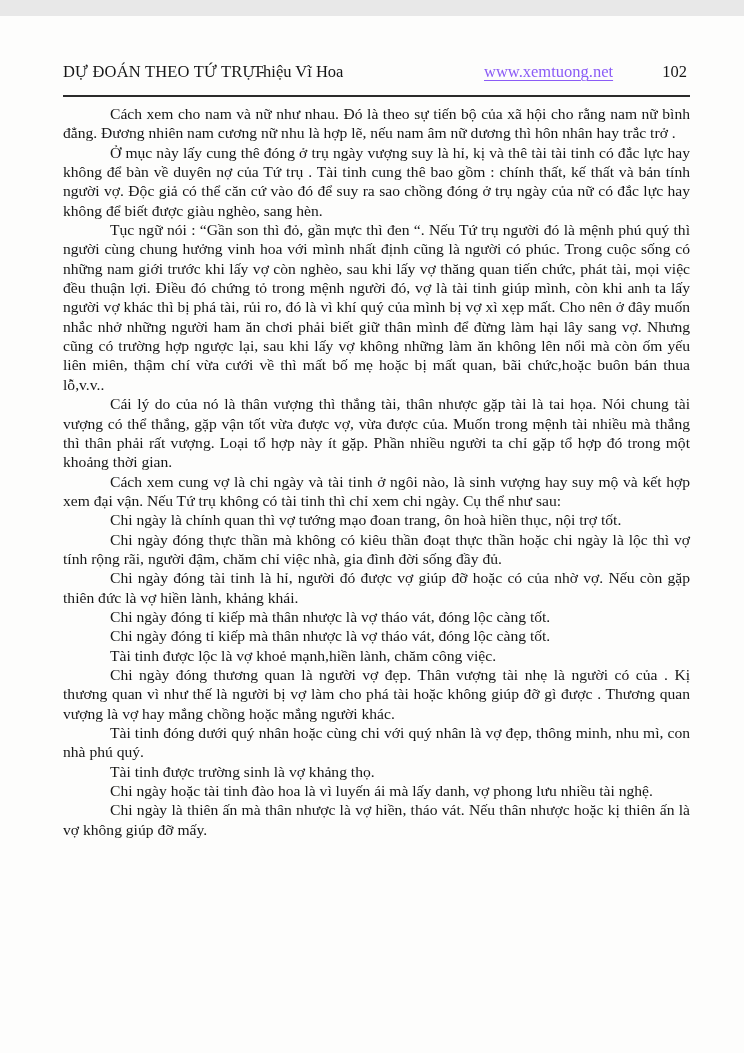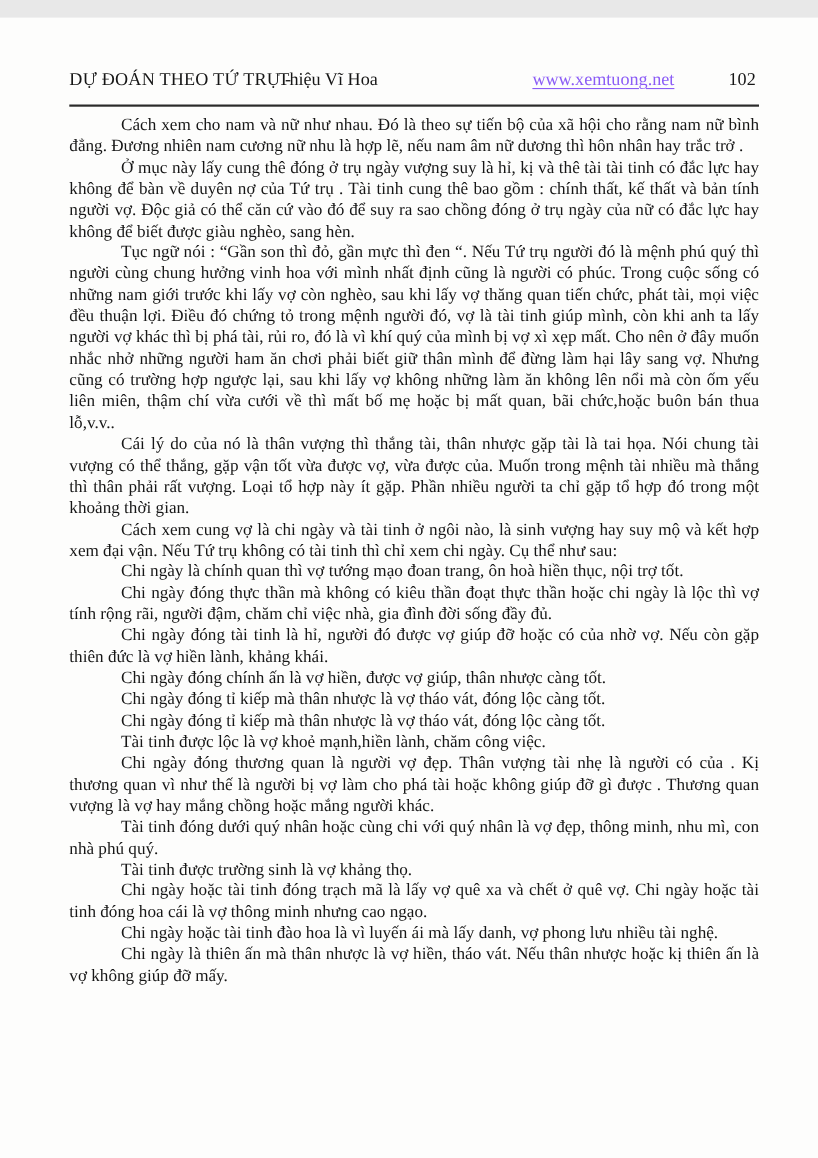--- a/index.html
+++ b/index.html
@@ -60,25 +60,23 @@
 
   <div class="doc-body">
     <p>Cách xem cho nam và nữ như nhau. Đó là theo sự tiến bộ của xã hội cho rằng nam nữ bình đẳng. Đương nhiên nam cương nữ nhu là hợp lẽ, nếu nam âm nữ dương thì hôn nhân hay trắc trở .</p>
     <p>Ở mục này lấy cung thê đóng ở trụ ngày vượng suy là hỉ, kị và thê tài tài tinh có đắc lực hay không để bàn về duyên nợ của Tứ trụ . Tài tinh cung thê bao gồm : chính thất, kế thất và bản tính người vợ. Độc giả có thể căn cứ vào đó để suy ra sao chồng đóng ở trụ ngày của nữ có đắc lực hay không để biết được giàu nghèo, sang hèn.</p>
     <p>Tục ngữ nói : “Gần son thì đỏ, gần mực thì đen “. Nếu Tứ trụ người đó là mệnh phú quý thì  người cùng chung hưởng vinh hoa với mình nhất định cũng là người có phúc. Trong cuộc sống có những nam giới trước khi lấy vợ còn nghèo, sau khi lấy vợ thăng quan tiến chức, phát tài, mọi việc đều thuận lợi. Điều đó chứng tỏ trong mệnh người đó, vợ là tài tinh giúp mình, còn khi anh ta lấy người vợ khác thì bị phá tài, rủi ro, đó là vì khí quý của mình bị vợ xì xẹp mất. Cho nên ở đây muốn nhắc nhở những người ham ăn chơi phải biết giữ thân mình để đừng làm hại lây sang vợ. Nhưng cũng có trường hợp ngược lại, sau khi lấy vợ không những làm ăn không lên nổi mà còn ốm yếu liên miên, thậm chí vừa cưới về thì mất bố mẹ hoặc bị mất quan, bãi chức,hoặc buôn bán thua lỗ,v.v..</p>
     <p>Cái lý do của nó là thân vượng  thì thắng tài, thân nhược gặp tài là tai họa. Nói chung tài vượng có thể thắng, gặp vận tốt vừa được vợ, vừa được của. Muốn trong mệnh tài nhiều mà thắng thì thân phải rất vượng. Loại tổ hợp này ít gặp. Phần nhiều người ta chỉ gặp tổ hợp đó trong một khoảng thời gian.</p>
     <p>Cách xem cung vợ là chi ngày và tài tinh ở ngôi nào, là sinh vượng hay suy mộ và kết hợp xem đại vận. Nếu Tứ trụ không có tài tinh thì chỉ xem chi ngày. Cụ thể như sau:</p>
     <p>Chi ngày là chính quan thì vợ tướng mạo đoan trang, ôn hoà hiền thục, nội trợ tốt.</p>
     <p>Chi ngày đóng thực thần mà không có kiêu thần đoạt thực thần hoặc chi ngày là lộc thì vợ tính rộng rãi, người đậm, chăm chỉ việc nhà, gia đình đời sống đầy đủ.</p>
     <p>Chi ngày đóng tài tinh là hỉ, người đó được vợ giúp đỡ hoặc có của nhờ vợ. Nếu còn gặp thiên đức là vợ hiền lành, khảng khái.</p>
-    <p>Chi ngày đóng chính ấn là vợ hiền, được vợ giúp, thân nhược càng tốt.</p>
     <p>Chi ngày đóng tỉ kiếp mà thân nhược là vợ tháo vát, đóng lộc càng tốt.</p>
     <p>Chi ngày đóng tỉ kiếp mà thân nhược là vợ tháo vát, đóng lộc càng tốt.</p>
     <p>Tài tinh được lộc là vợ khoẻ mạnh,hiền lành, chăm công việc.</p>
     <p>Chi ngày đóng thương quan là người vợ đẹp. Thân vượng tài nhẹ là người có của . Kị thương quan vì như thế là người bị vợ làm cho phá tài hoặc không giúp đỡ gì được . Thương quan vượng là vợ hay mắng chồng hoặc mắng người khác.</p>
     <p>Tài tinh đóng dưới quý nhân hoặc cùng chi với quý nhân là vợ đẹp, thông minh, nhu mì, con nhà phú quý.</p>
     <p>Tài tinh được trường sinh là vợ khảng thọ.</p>
-    <p>Chi ngày hoặc tài tinh đóng trạch mã là lấy vợ quê xa và chết ở quê vợ. Chi ngày hoặc tài tinh đóng hoa cái là vợ thông minh nhưng cao ngạo.</p>
     <p>Chi ngày hoặc tài tinh đào hoa là vì luyến ái mà lấy danh, vợ phong lưu nhiều tài nghệ.</p>
     <p>Chi ngày là thiên ấn mà thân nhược là vợ hiền, tháo vát. Nếu thân nhược hoặc kị thiên ấn là vợ không  giúp đỡ mấy.</p>
   </div>
 
 </div>
 
 </body></html>

